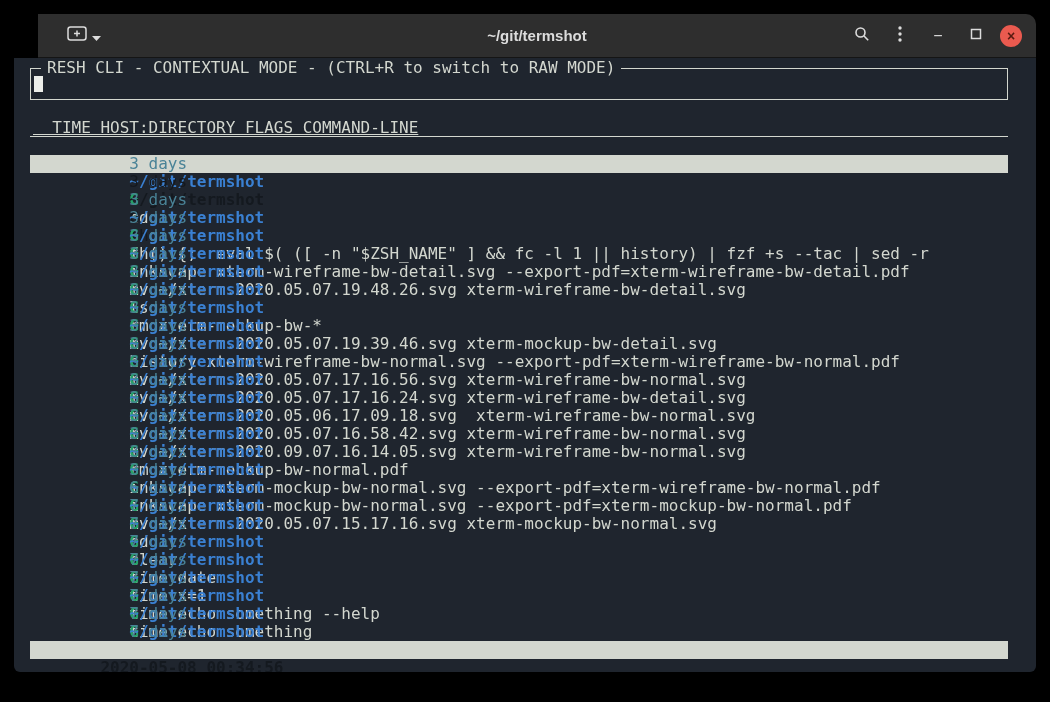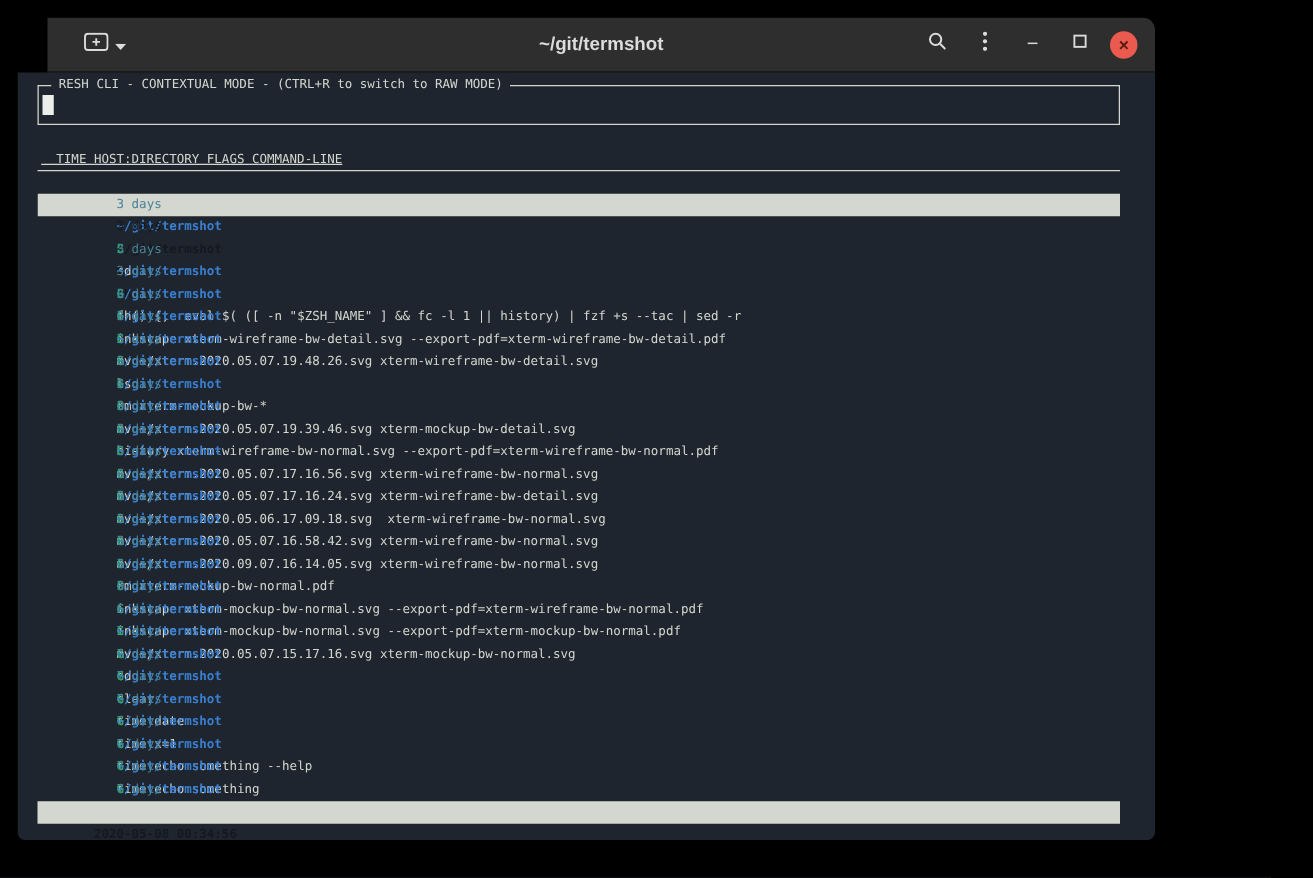--- a/index.html
+++ b/index.html
@@ -21,21 +21,21 @@
   html, body { margin: 0; padding: 0; }
   body {
     width: 1050px; height: 702px;
     background: #000;
     position: relative;
     overflow: hidden;
     font-family: "DejaVu Sans Mono", monospace;
   }
   .window {
     position: absolute; left: 14px; top: 14px;
-    width: 910px; height: 658px;
+    width: 1022px; height: 658px;
     border-radius: 10px 10px 6px 6px;
     overflow: hidden;
     padding-left: 24px;
   }
   
   .titlebar {
     height: 44px;
     background: var(--titlebar-bg);
     border-bottom: 1px solid #151515;
     color: var(--titlebar-fg);
@@ -66,21 +66,21 @@
     background: var(--close-bg);
     color: var(--close-fg);
     font-size: 14px; font-weight: bold;
     line-height: 1;
   }
   
   .terminal {
     position: absolute; left: 0; right: 0; top: 44px; bottom: 0;
     background: var(--term-bg);
     color: var(--term-fg);
-    font-size: 10px; line-height: 18px;
+    font-size: 16px; line-height: 18px;
     padding: 0 28px 0 16px;
   }
   .resh-box {
     margin-top: 10px;
     height: 32px;
     border: 1px solid var(--term-border);
     position: relative;
   }
   .box-title {
     position: absolute; top: -10px; left: 10px;

